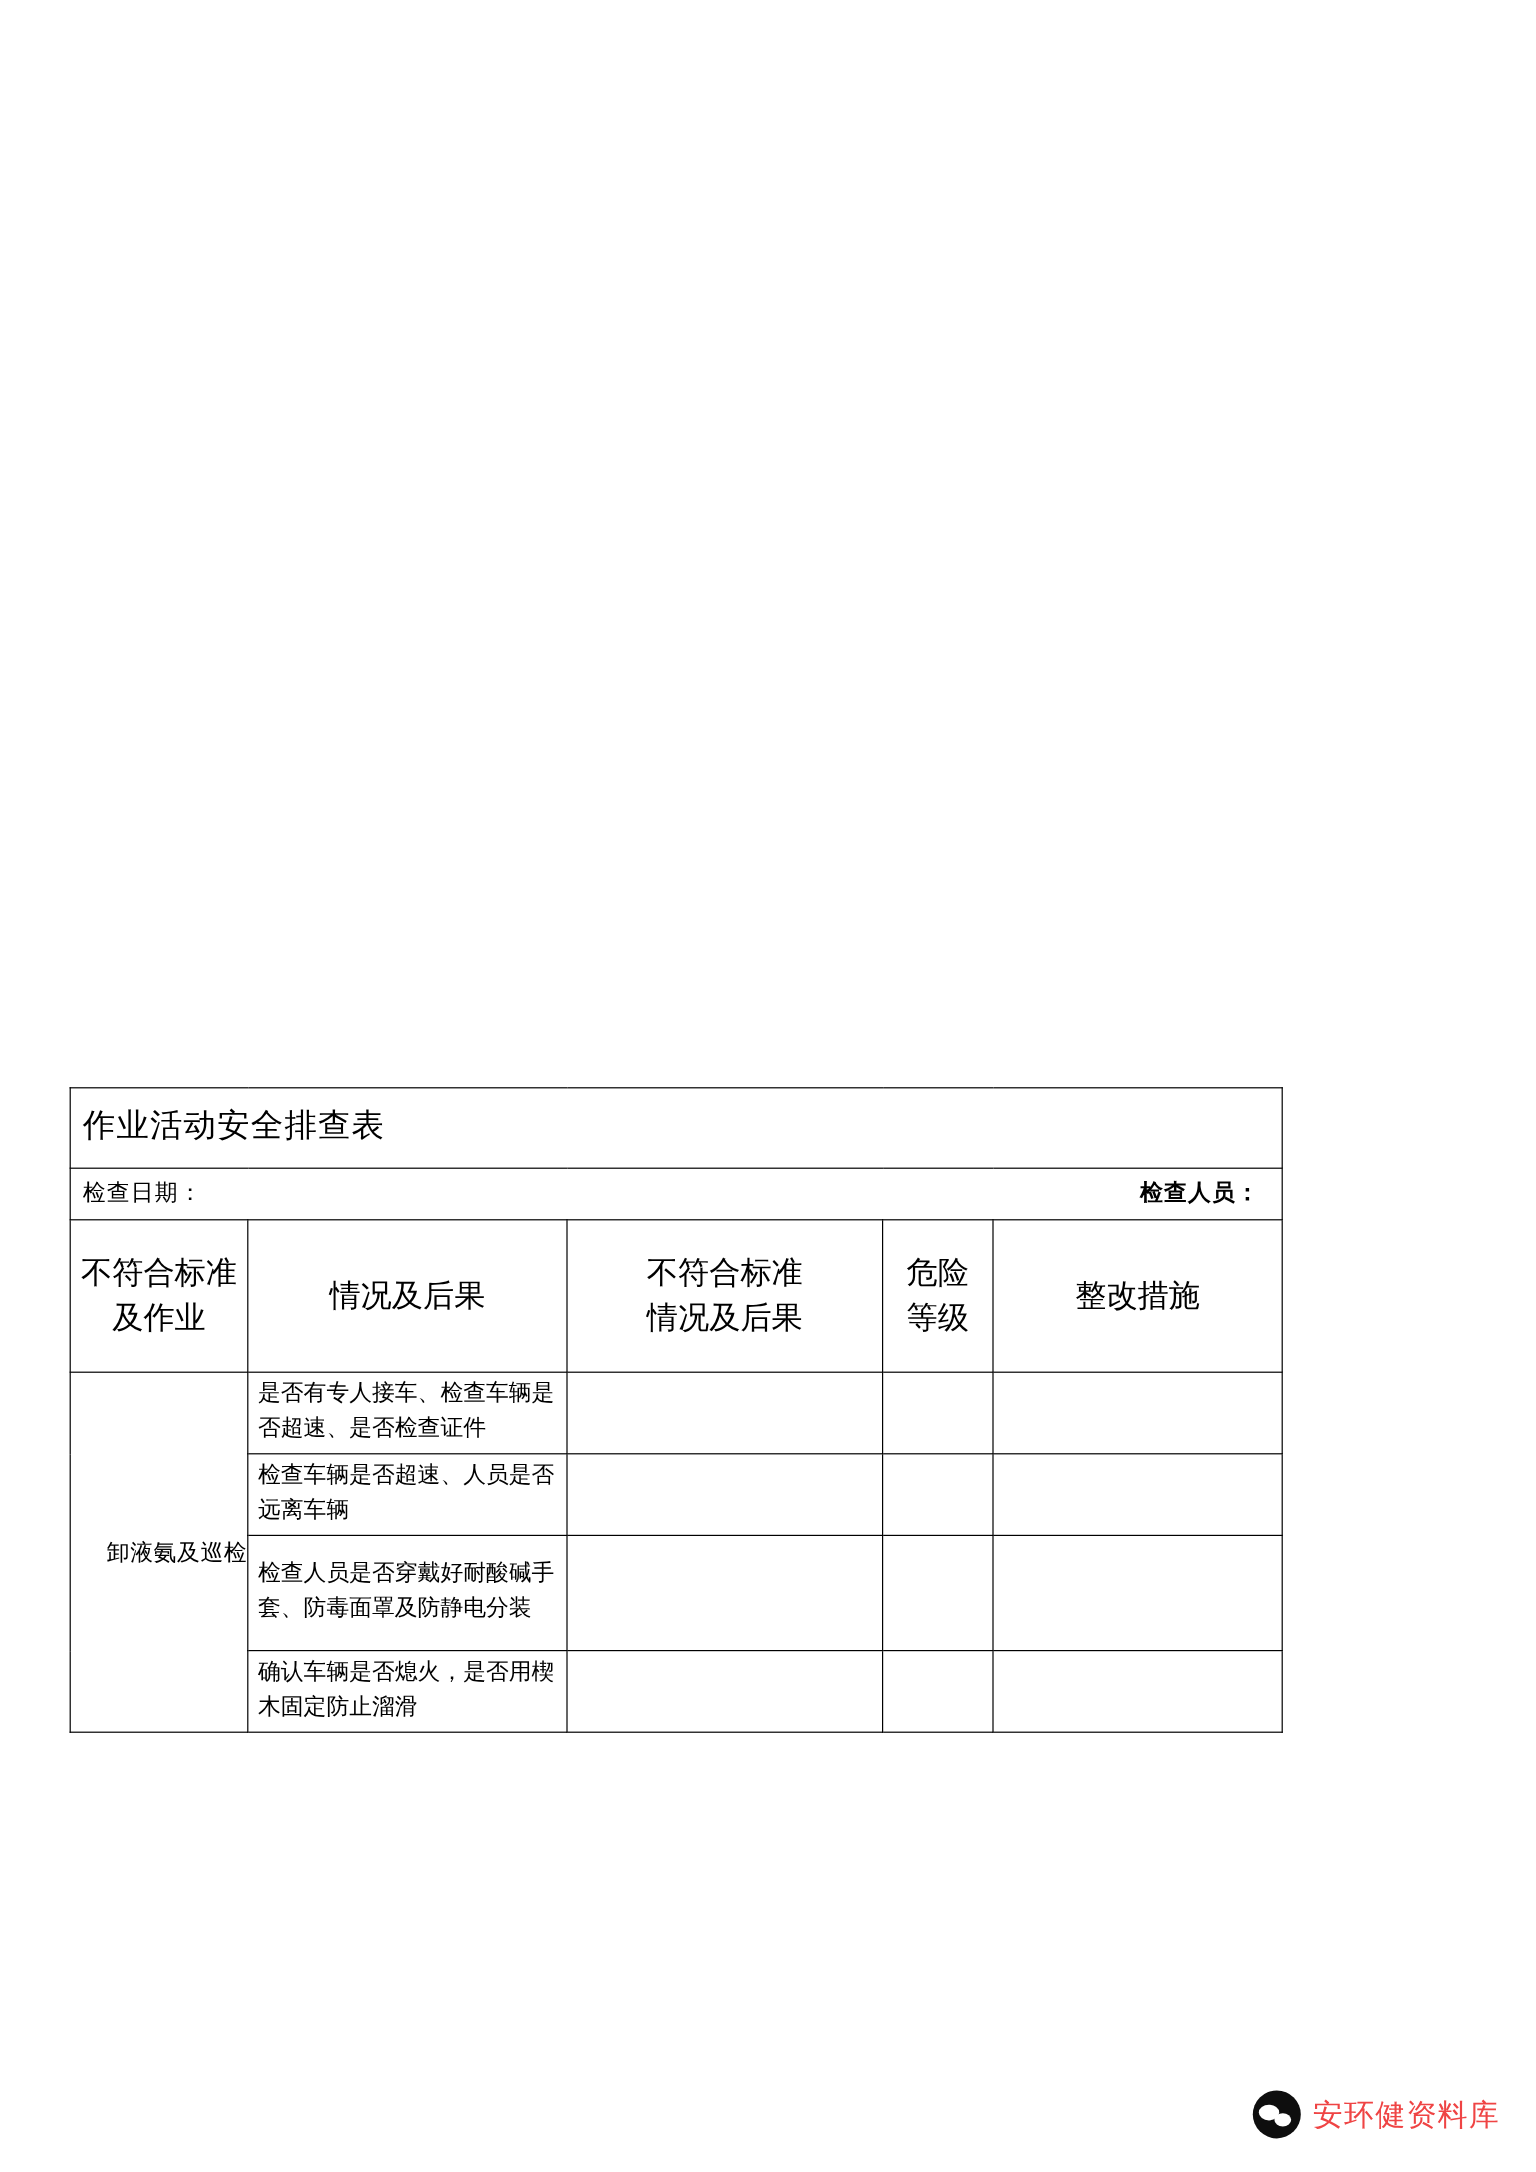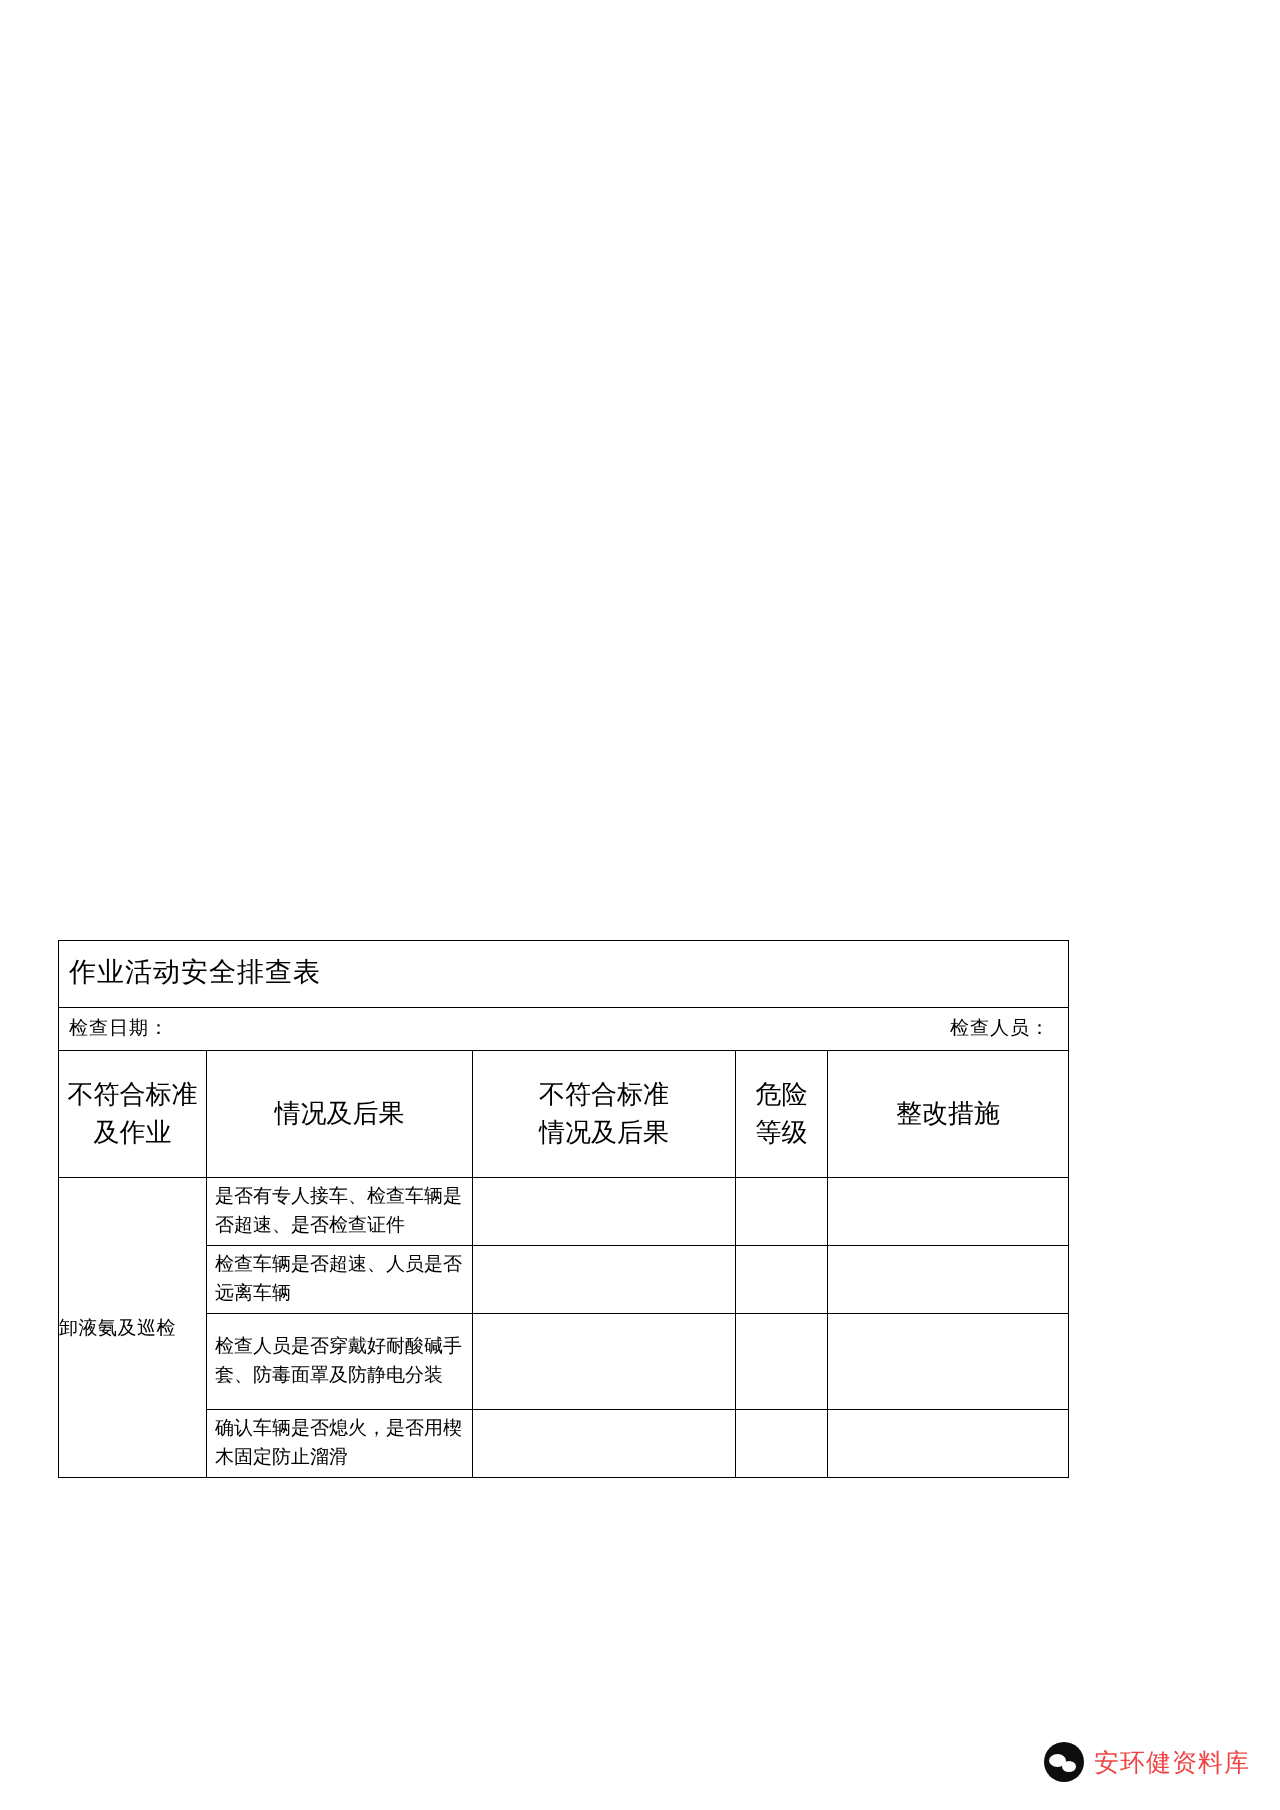--- a/index.html
+++ b/index.html
@@ -22,21 +22,21 @@
     left: 0; top: 0;
     width: 1280px;
     height: 1810px;
     background: #ffffff;
   }
 
   
   .table-wrap {
     position: absolute;
     left: 58px;
-    top: 940px;
+    top: 906px;
     width: 1010px;
   }
 
   table.checklist {
     width: 1010px;
     border-collapse: collapse;
     table-layout: fixed;
   }
   table.checklist td {
     border: 1px solid #000000;
@@ -61,35 +61,35 @@
     font-size: 19px;
     vertical-align: middle;
   }
   .meta-inner {
     display: flex;
     justify-content: space-between;
     align-items: center;
     width: 100%;
   }
   .meta-left { letter-spacing: 1px; }
-  .meta-right { letter-spacing: 1px; padding-right: 8px; }
+  .meta-right { letter-spacing: 1px; padding-right: 8px; font-weight: bold; }
 
   
   .hdr {
     text-align: center;
     font-size: 26px;
     line-height: 1.45;
     height: 118px;
     padding: 4px 2px !important;
   }
   .hdr-two span { display: block; }
 
   
   .cat-cell {
-    text-align: left;
+    text-align: right;
     font-size: 19px;
     letter-spacing: 0.5px;
   }
   .item-cell {
     font-size: 19px;
     line-height: 1.5;
     padding: 4px 6px 6px 8px !important;
     text-align: left;
     vertical-align: middle;
   }

